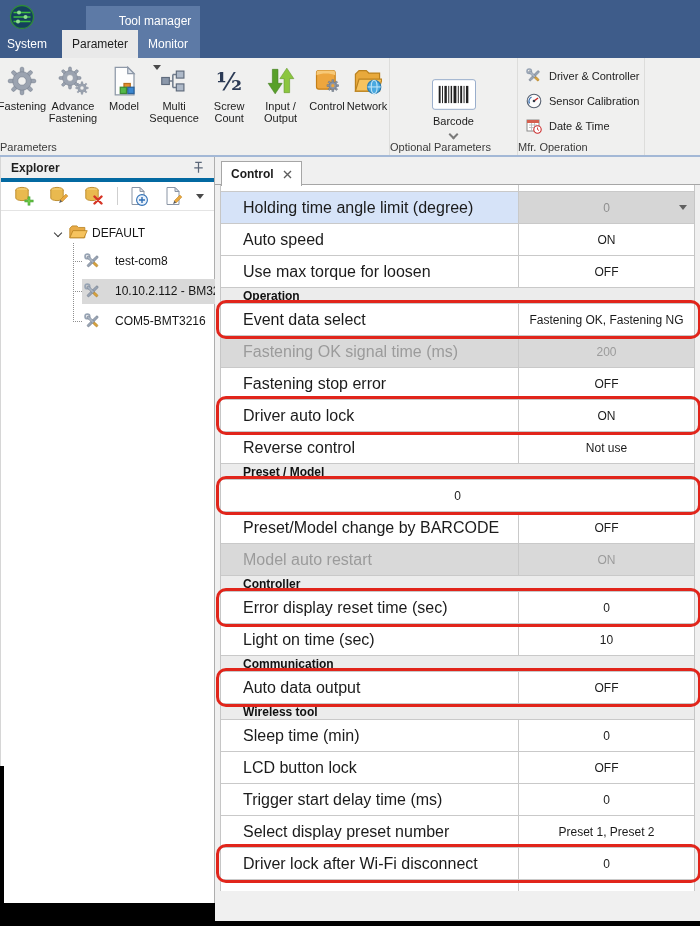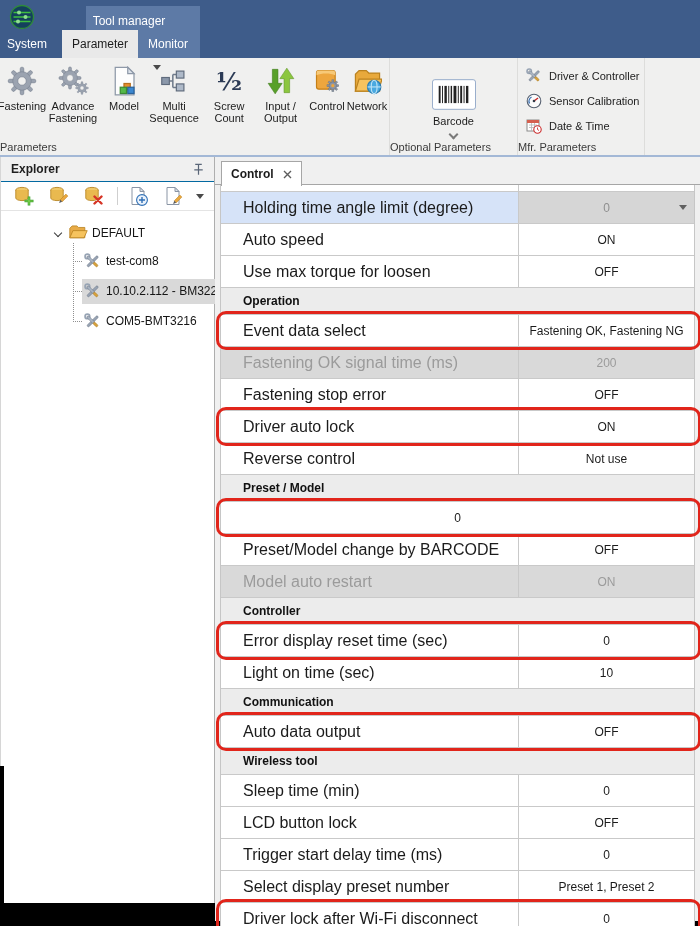--- a/index.html
+++ b/index.html
@@ -4,21 +4,21 @@
 <style>
   * { box-sizing: border-box; margin: 0; padding: 0; }
   html, body { width: 700px; height: 926px; overflow: hidden; background: #000; }
   body { font-family: "Liberation Sans", sans-serif; font-size: 12px; color: #1b1b1b; }
   #screen { position: relative; width: 700px; height: 926px; background: #000; }
 
   
   .titlebar { position: absolute; left: 0; top: 0; width: 700px; height: 58px; background: #3e5c8a; }
   .title-box { position: absolute; left: 86px; top: 6px; width: 114px; height: 52px; background: #5d7aa6; }
   .app-logo { position: absolute; left: 9px; top: 4px; width: 26px; height: 26px; }
-  .app-title { position: absolute; left: 72px; top: 14px; width: 114px; text-align: center; color: #fff; font-size: 12px; }
+  .app-title { position: absolute; left: 98px; top: 14px; width: 114px; text-align: center; color: #fff; font-size: 12px; }
   .mtab { position: absolute; top: 30px; height: 28px; display: flex; align-items: center; justify-content: center; color: #fff; font-size: 12px; cursor: default; }
   .mtab.sys { left: 0; width: 54px; }
   .mtab.par { left: 62px; width: 76px; background: #e9e9e9; color: #1d1d1d; }
   .mtab.mon { left: 138px; width: 60px; }
 
   
   .ribbon { position: absolute; left: 0; top: 58px; width: 700px; height: 99px; background: #f0f0ef; border-bottom: 2px solid #a3b8d6; }
   .rgroup { position: absolute; top: 0; height: 97px; border-right: 1px solid #dddddb; }
   .rgroup.g1 { left: 0; width: 390px; }
   .rgroup.g2 { left: 390px; width: 128px; }
@@ -30,48 +30,48 @@
   .half-glyph { font-family: "DejaVu Serif", serif; font-size: 25px; font-weight: bold; color: #2b3a55; line-height: 1; }
   .mini-caret { width: 0; height: 0; border-left: 4px solid transparent; border-right: 4px solid transparent; border-top: 5px solid #4a4a4a; }
   .seq-caret { position: absolute; left: -7px; top: 3px; }
   .barcode-item { display: flex; flex-direction: column; align-items: center; padding-top: 21px; font-size: 11px; }
   .chev-down { width: 7px; height: 7px; border-right: 2px solid #7a7a7a; border-bottom: 2px solid #7a7a7a; transform: rotate(45deg); margin-top: 4px; }
   .mfr-item { display: flex; align-items: center; gap: 7px; height: 25px; padding-left: 8px; font-size: 11px; color: #222; cursor: default; }
   .mfr-wrap { padding-top: 5px; }
 
   
   .explorer { position: absolute; left: 0; top: 157px; width: 215px; height: 746px; background: #fff; border-right: 1px solid #aeaeae; border-left: 1px solid #d6d6d6; }
-  .exp-header { height: 25px; background: #f0f0f0; border-bottom: 1px solid #0369a1; display: flex; align-items: center; padding: 0 8px; }
+  .exp-header { height: 25px; background: #f0f0f0; border-bottom: 4px solid #0369a1; display: flex; align-items: center; padding: 0 8px; }
   .exp-title { font-weight: bold; font-size: 12px; color: #1f1f1f; flex: 1; padding-left: 2px; }
   .exp-toolbar { height: 29px; display: flex; align-items: center; border-bottom: 1px solid #e4e4e4; padding-left: 10px; }
   .tbtn { width: 26px; height: 22px; display: flex; align-items: center; justify-content: center; margin-right: 10px; }
   .tb-sep { width: 1px; height: 18px; background: #cfcfcf; margin: 0 8px 0 0; }
   .tb-caret { margin-left: auto; margin-right: 10px; }
 
   .tree { padding-top: 9px; margin-left: 48px; }
   .troot { height: 26px; display: flex; align-items: center; padding-left: 6px; gap: 4px; }
   .tw-chev { width: 6px; height: 6px; border-right: 1.6px solid #3a3a3a; border-bottom: 1.6px solid #3a3a3a; transform: rotate(45deg); margin-right: 4px; }
   .tree-children { position: relative; }
   .tree-children::before { content: ""; position: absolute; left: 24px; top: -3px; bottom: 16px; border-left: 1px dotted #8f8f8f; }
   .titem { position: relative; height: 30px; display: flex; align-items: center; padding-left: 33px; }
   .titem::before { content: ""; position: absolute; left: 24px; top: 50%; width: 9px; border-top: 1px dotted #8f8f8f; }
-  .row-body { display: flex; align-items: center; gap: 5px; padding: 4px 7px 4px 2px; }
+  .row-body { display: flex; align-items: center; gap: 14px; padding: 4px 7px 4px 2px; }
   .titem.selected .row-body { background: #d9d9d9; }
   .t-label { font-size: 12px; color: #151515; white-space: nowrap; }
   .badge { margin-left: 12px; }
 
   
   .main { position: absolute; left: 215px; top: 157px; width: 485px; height: 764px; background: #f0f0f0; }
   .tabstrip { position: relative; height: 28px; border-bottom: 1px solid #a6a6a6; }
   .doctab { position: absolute; left: 6px; top: 4px; height: 25px; background: #fff; border: 1px solid #a6a6a6; border-bottom: none; display: flex; align-items: center; gap: 9px; padding: 0 9px; font-weight: bold; font-size: 12px; color: #1a1a1a; z-index: 2; }
   .ptable { margin: 0 5px; background: #fff; border-left: 1px solid #c6c6c6; border-right: 1px solid #c6c6c6; }
   .prow { position: relative; display: flex; height: 32px; border-bottom: 1px solid #c9c9c9; background: #fff; }
   .plabel { width: 298px; border-right: 1px solid #c9c9c9; display: flex; align-items: center; padding-left: 22px; font-size: 16px; color: #1b1b1b; }
   .pvalue { flex: 1; position: relative; display: flex; align-items: center; justify-content: center; font-size: 12px; color: #1b1b1b; }
-  .prow.section { height: 27px; background: #ececec; }
+  .prow.section { height: 16px; background: #ececec; }
   .prow.section .sect-label { display: flex; align-items: center; padding-left: 22px; font-weight: bold; font-size: 12px; color: #111; }
   .prow.disabled .plabel, .prow.disabled .pvalue { background: #d9d9d9; color: #9b9b9b; }
   .prow.selected .plabel { background: #d6e3f8; }
   .prow.selected .pvalue { background: #d6d6d6; color: #8f8f8f; }
   .val-caret { position: absolute; right: 7px; top: 13px; width: 0; height: 0; border-left: 4px solid transparent; border-right: 4px solid transparent; border-top: 5px solid #606060; }
   .prow.annotated::after { content: ""; position: absolute; left: -5px; right: -7px; top: -4px; bottom: -4px; border: 3px solid #e1251b; border-radius: 10px; pointer-events: none; z-index: 4; }
   .prow.spacer-top { height: 7px; }
   .prow.spacer-bot { height: 11px; border-bottom: none; }
   .prow .spacer-cell { width: 298px; border-right: 1px solid #c9c9c9; }
 
@@ -320,21 +320,21 @@
             </svg>
           <span>Sensor Calibration</span>
         </div>
         <div class="mfr-item">
           <svg class="ic" width="16" height="16">
               <use href="#sym-calendar"></use>
             </svg>
           <span>Date &amp; Time</span>
         </div>
       </div>
-      <div class="rgroup-label">Mfr. Parameters</div>
+      <div class="rgroup-label">Mfr. Operation</div>
     </div>
   </div>
 
   <div class="explorer">
     <div class="exp-header">
       <span class="exp-title">Explorer</span>
       <svg class="ic" width="15" height="15">
           <use href="#sym-pin"></use>
         </svg>
     </div>

